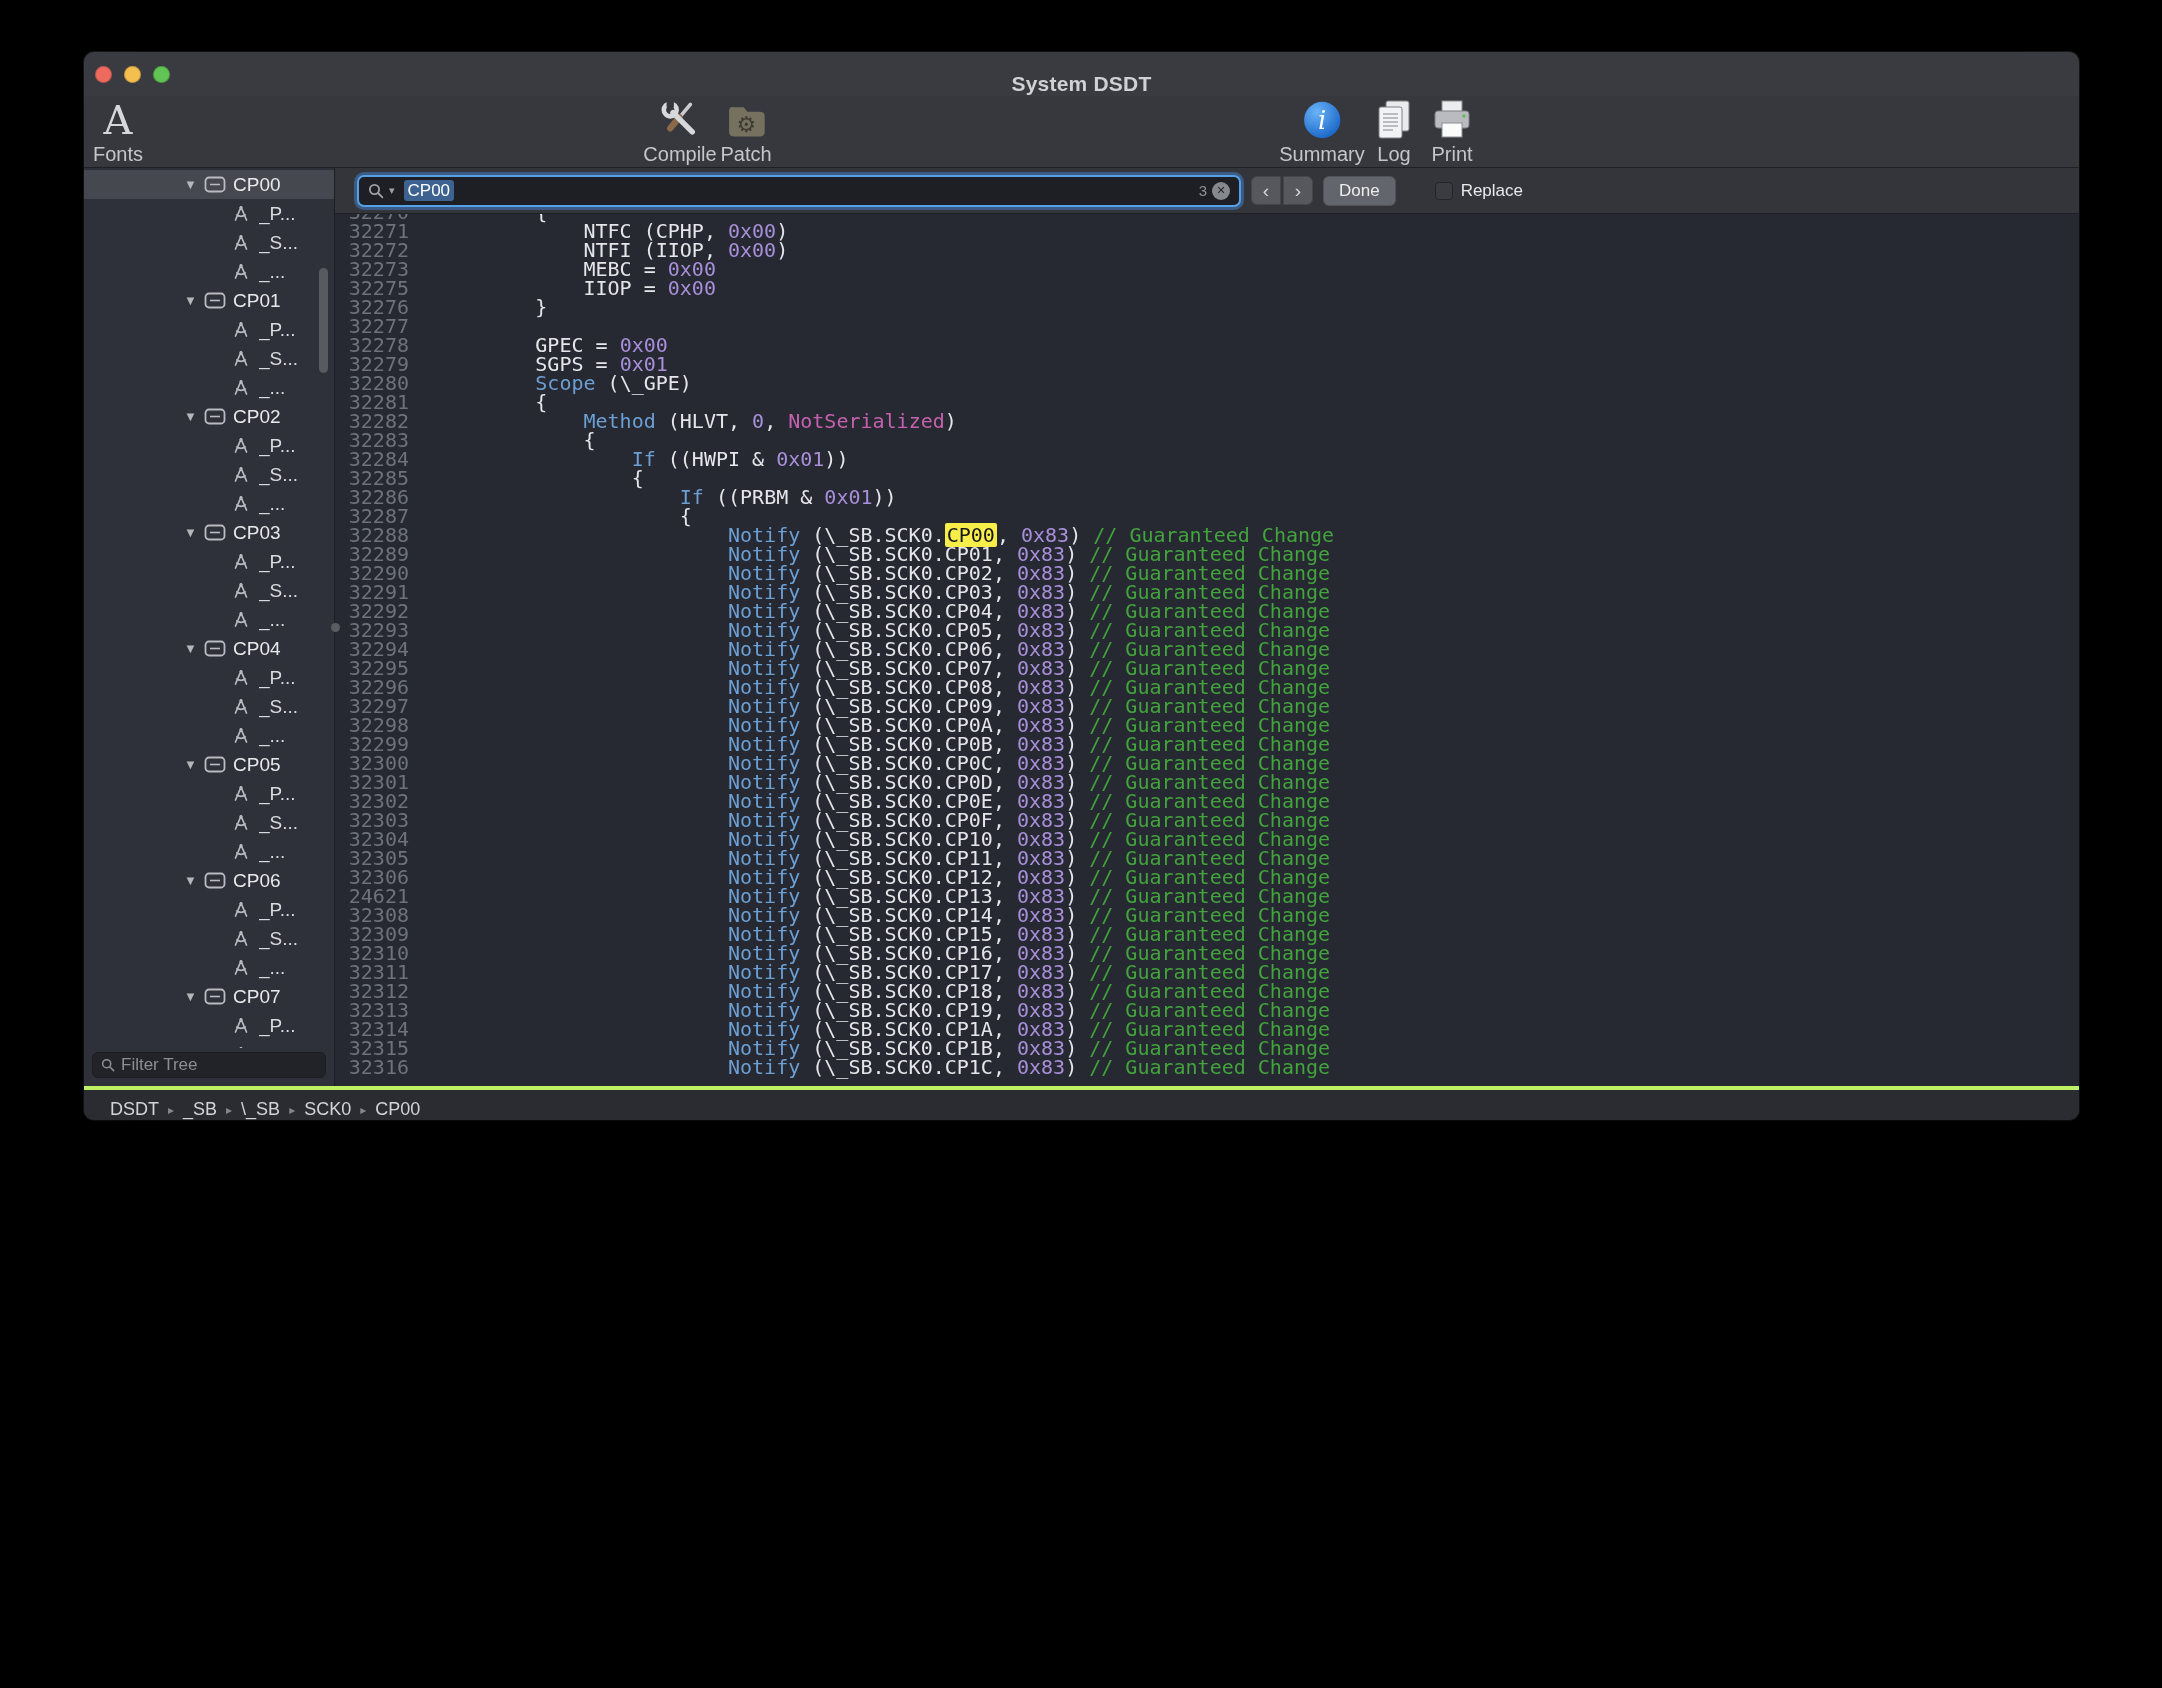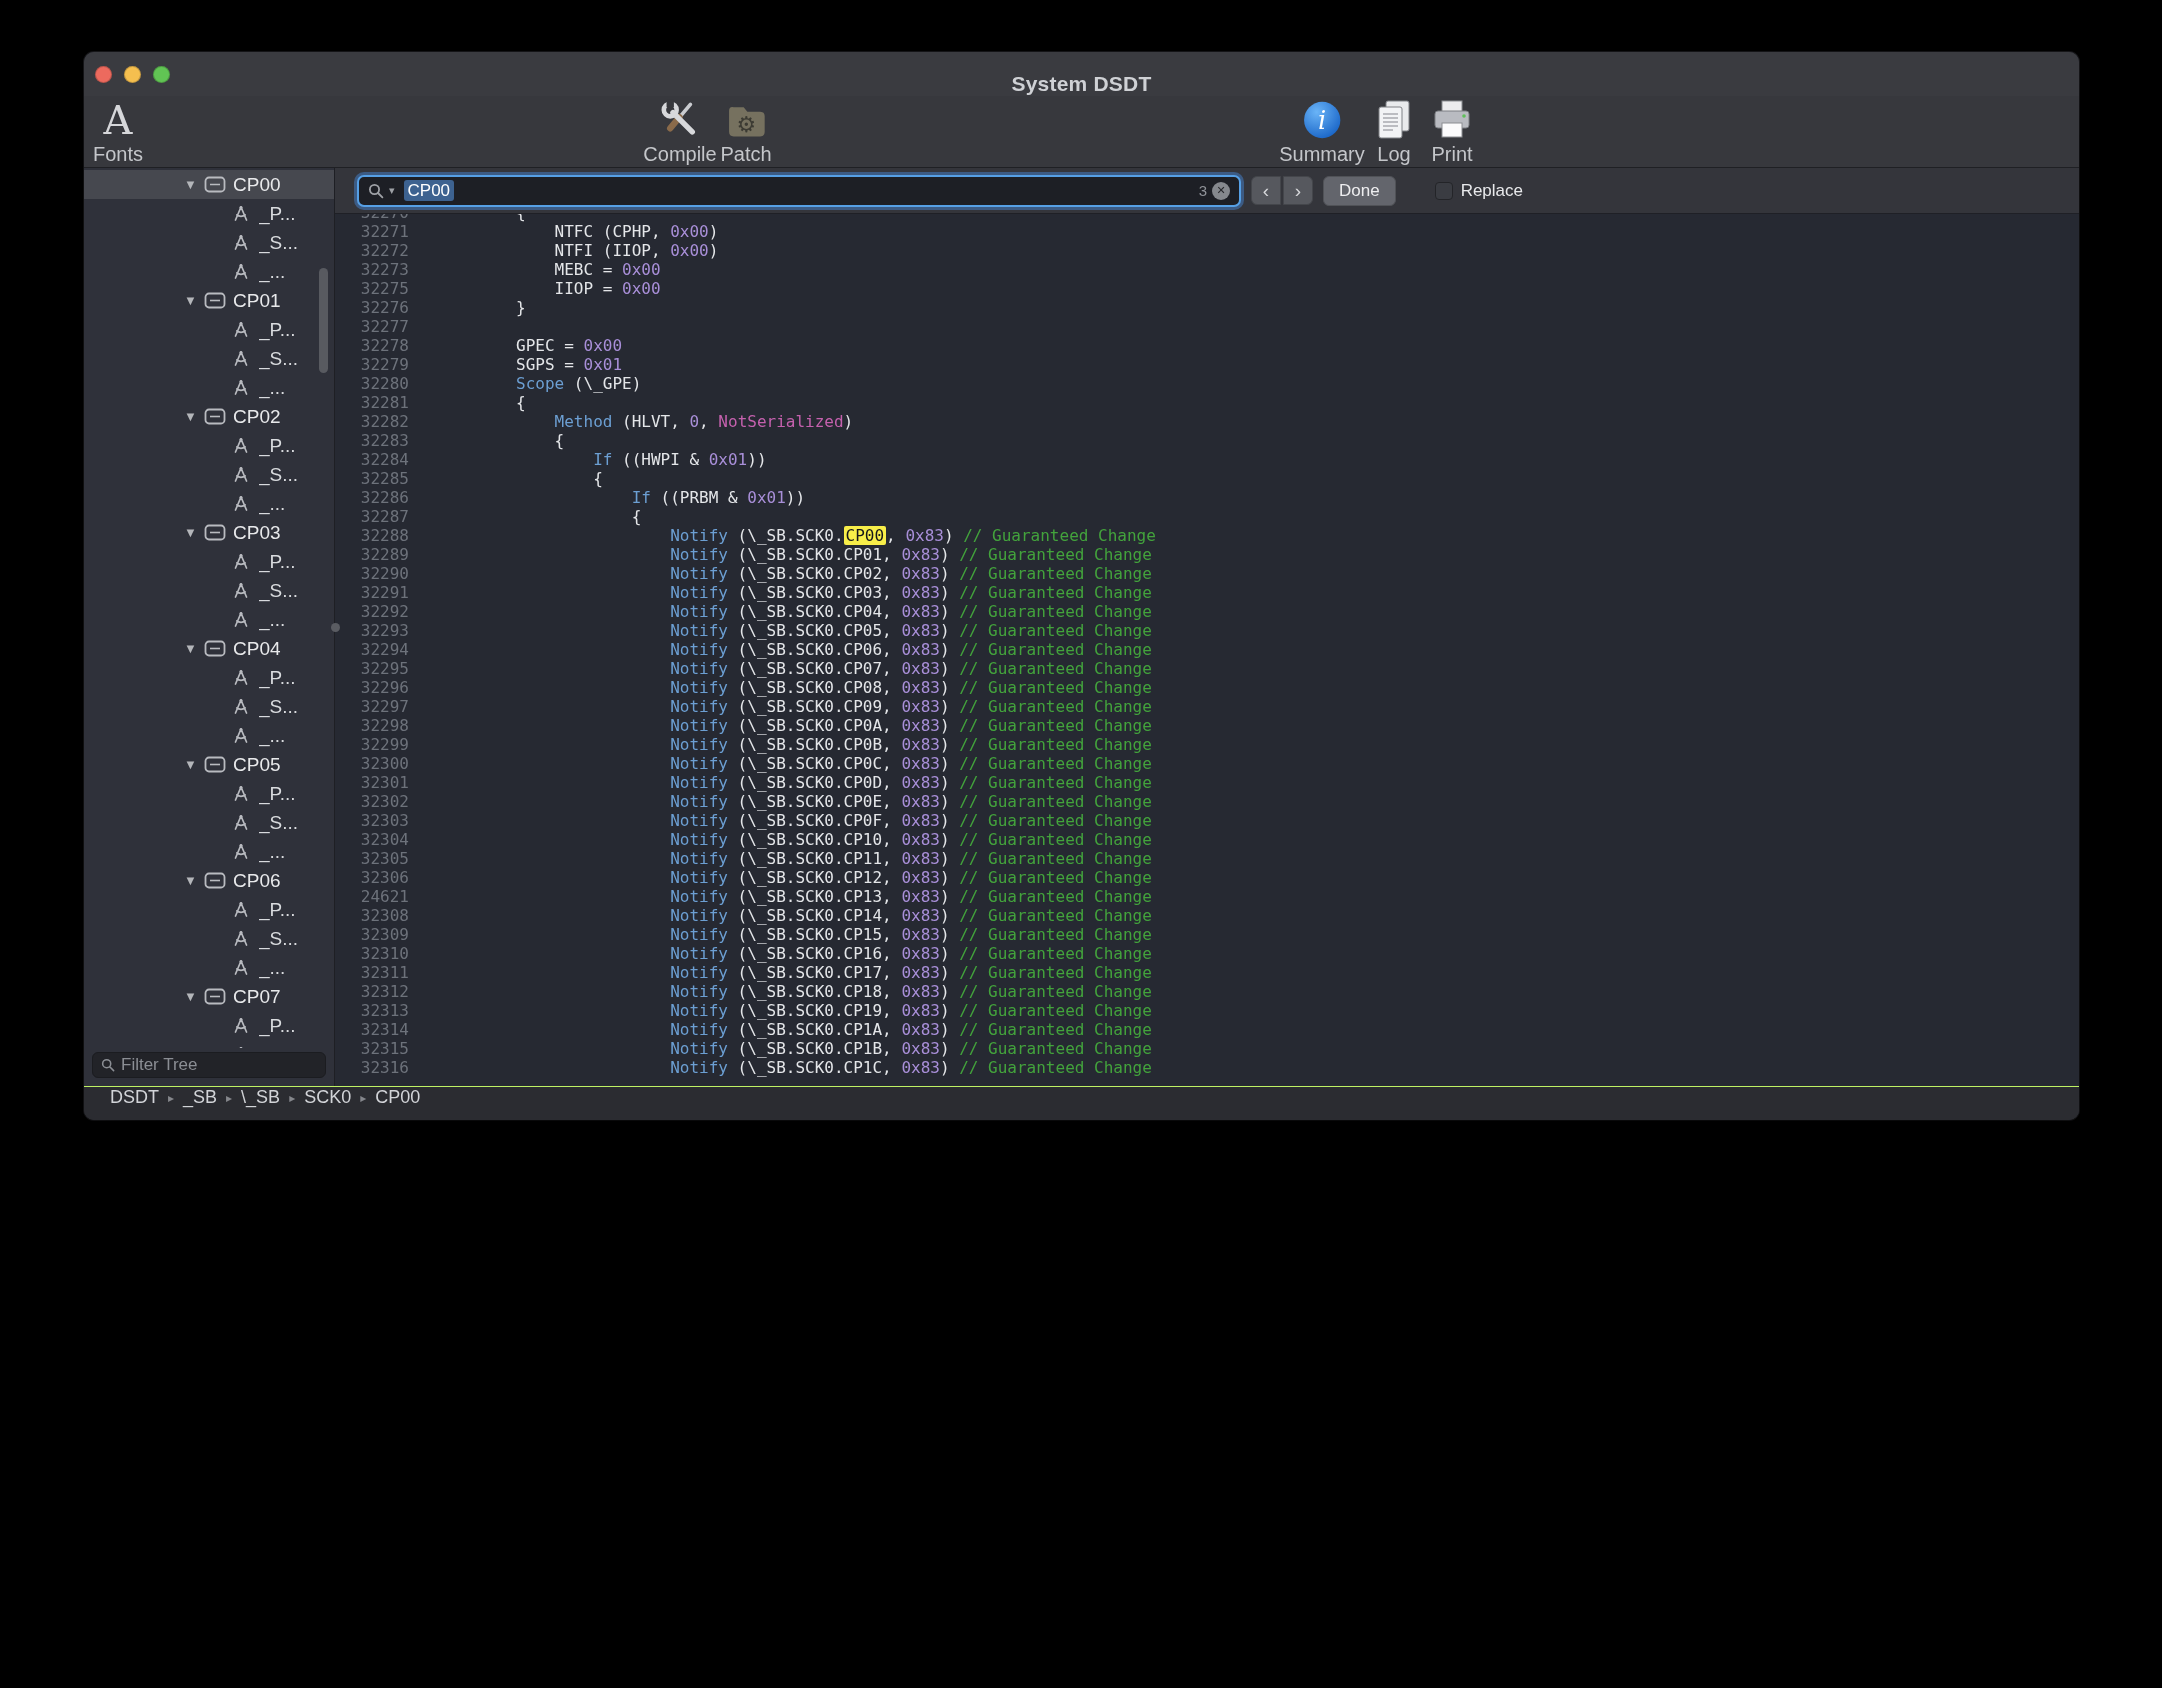--- a/index.html
+++ b/index.html
@@ -63,33 +63,33 @@
   .navbtns button {
     width:30px; height:29px; background:#56585e; border:1px solid #44464b; color:#d7d8db;
     font-size:19px; line-height:1; cursor:default; font-family:inherit; padding:0;
   }
   .navbtns button:first-child { border-radius:6px 0 0 6px; }
   .navbtns button:last-child  { border-radius:0 6px 6px 0; }
   .donebtn { height:30px; padding:0 15px; background:#63656c; border:1px solid #505257; border-radius:6px; color:#ededef; font-size:17px; font-family:inherit; cursor:default; }
   .replace { display:flex; align-items:center; gap:8px; font-size:17px; color:#e8e9eb; margin-left:4px;padding-left:25px; }
   .cbox { width:18px; height:18px; background:#3a3c42; border:1px solid #232428; border-radius:4px; display:inline-block; }
   
-  .editor { flex:1; overflow:hidden; font-family:"DejaVu Sans Mono","Liberation Mono",monospace; font-size:16px; line-height:19px; }
+  .editor { flex:1; overflow:hidden; font-family:"DejaVu Sans Mono","Liberation Mono",monospace; font-size:20px; line-height:19px; }
   .lines { margin-top:-11px; }
   .line { display:flex; height:19px; white-space:pre; }
   .ln { flex:none; width:74px; text-align:right; color:#6d727b; }
   .ct { padding-left:30px; white-space:pre; }
   .tp { color:#e4e6e9; }
   .tk { color:var(--kw,#6c9fd3); }
   .tn { color:var(--num,#a98fd9); }
   .tm { color:var(--mag,#c561ae); }
   .tc { color:var(--com,#43a33c); }
   .th { background:var(--hl,#f8ee49); color:#15161a; border-radius:2px; padding:0 2px; }
   
-  .statusbar { flex:none; height:34px; background:#2b2c31; border-top:1px solid #bef264; display:flex; align-items:flex-start; padding-left:26px; gap:9px; font-size:18px; color:#d2d4d8; }
+  .statusbar { flex:none; height:34px; background:#2b2c31; border-top:4px solid #bef264; display:flex; align-items:flex-end; padding-left:26px; gap:9px; font-size:18px; color:#d2d4d8; }
   .bsep { color:#85878c; font-size:12px; }
   .bitem { cursor:default; }
 </style>
 </head>
 <body>
 
 <div class="screen">
   <div class="window">
 
     <div class="titlebar">

